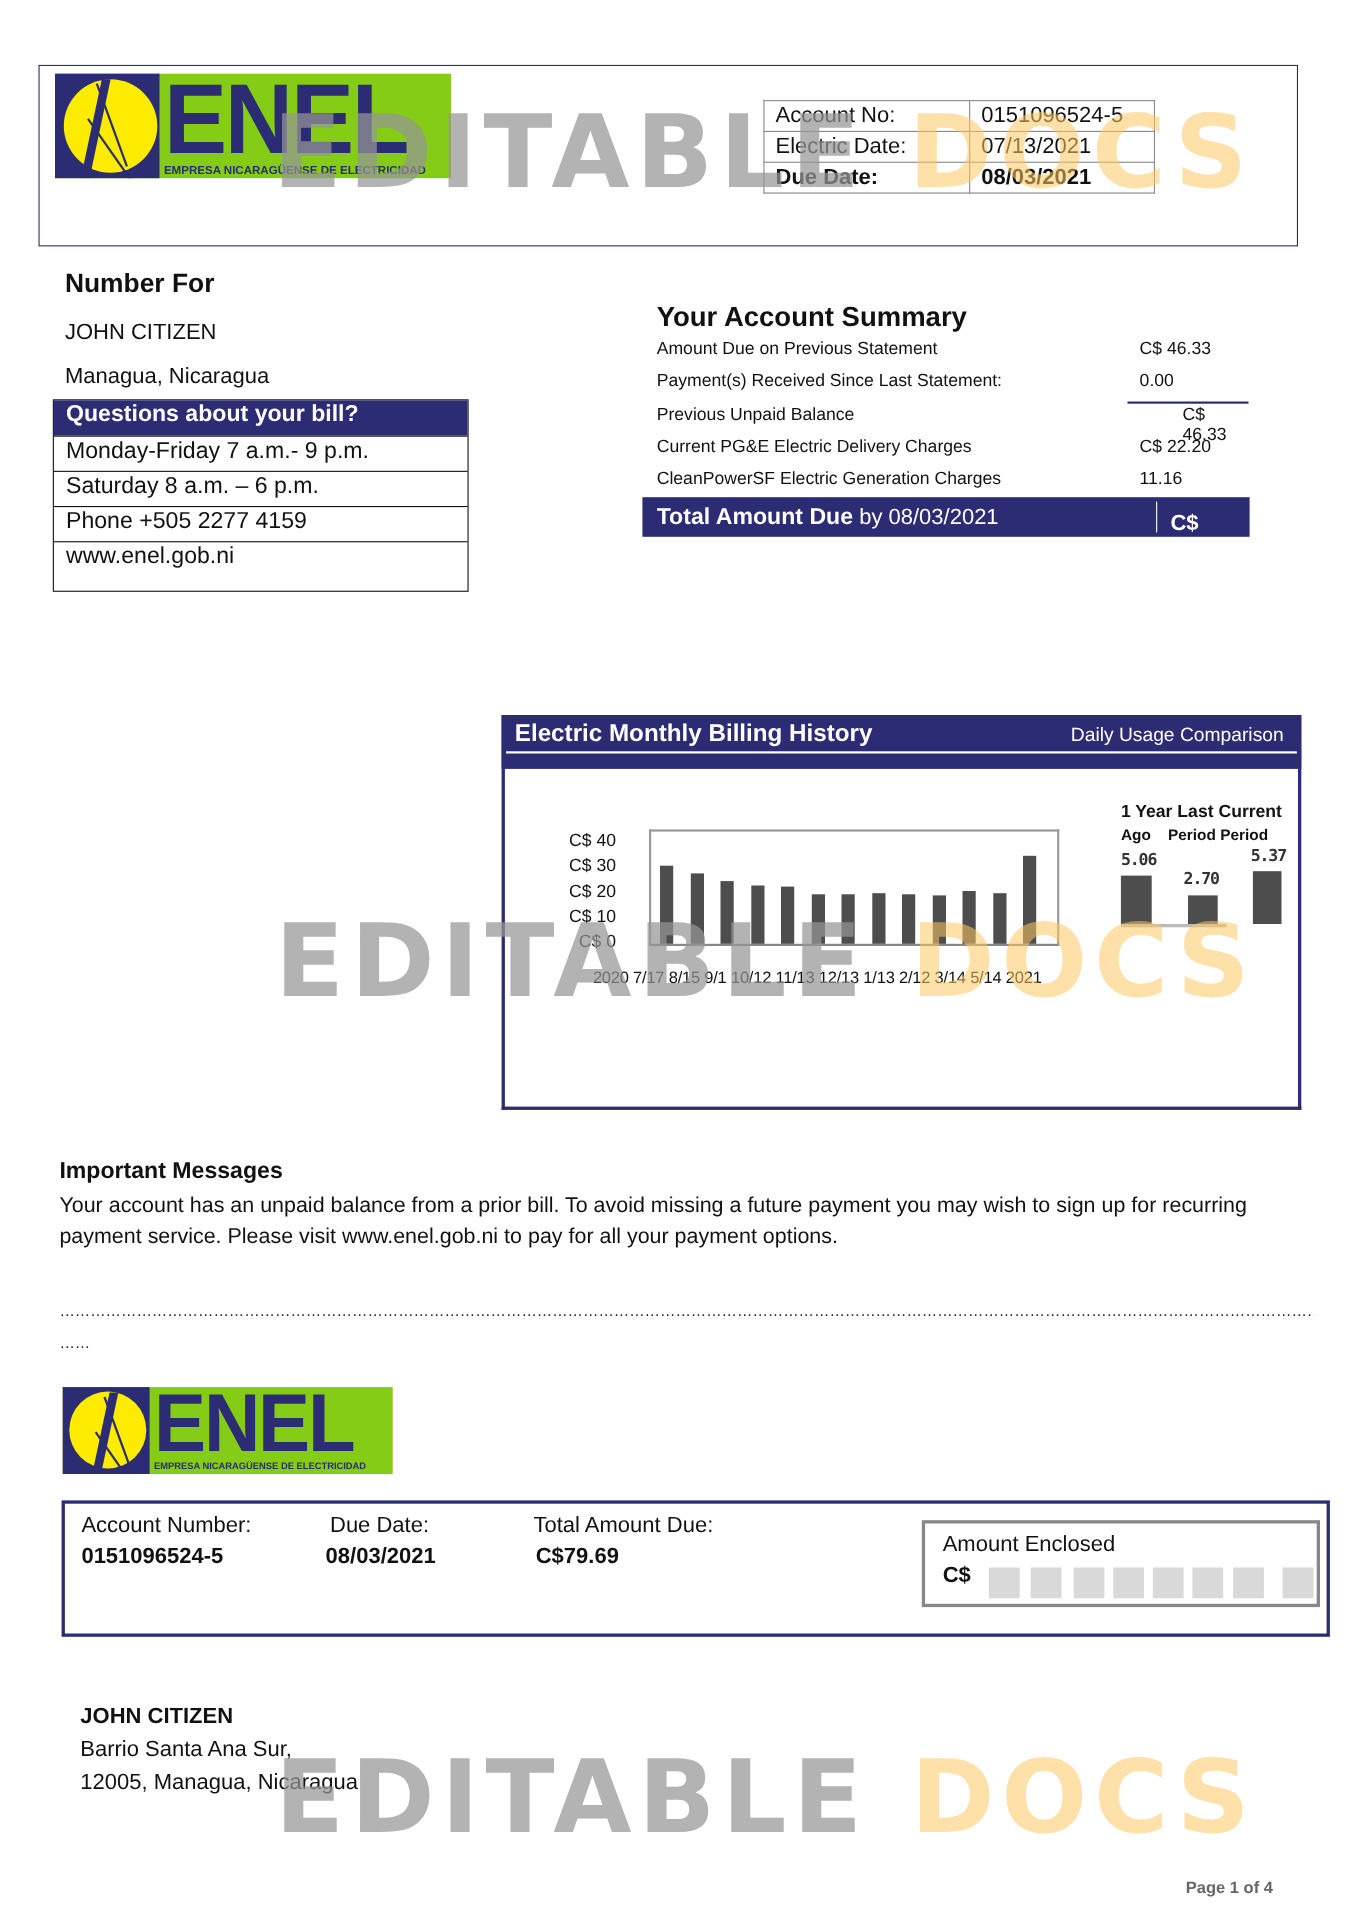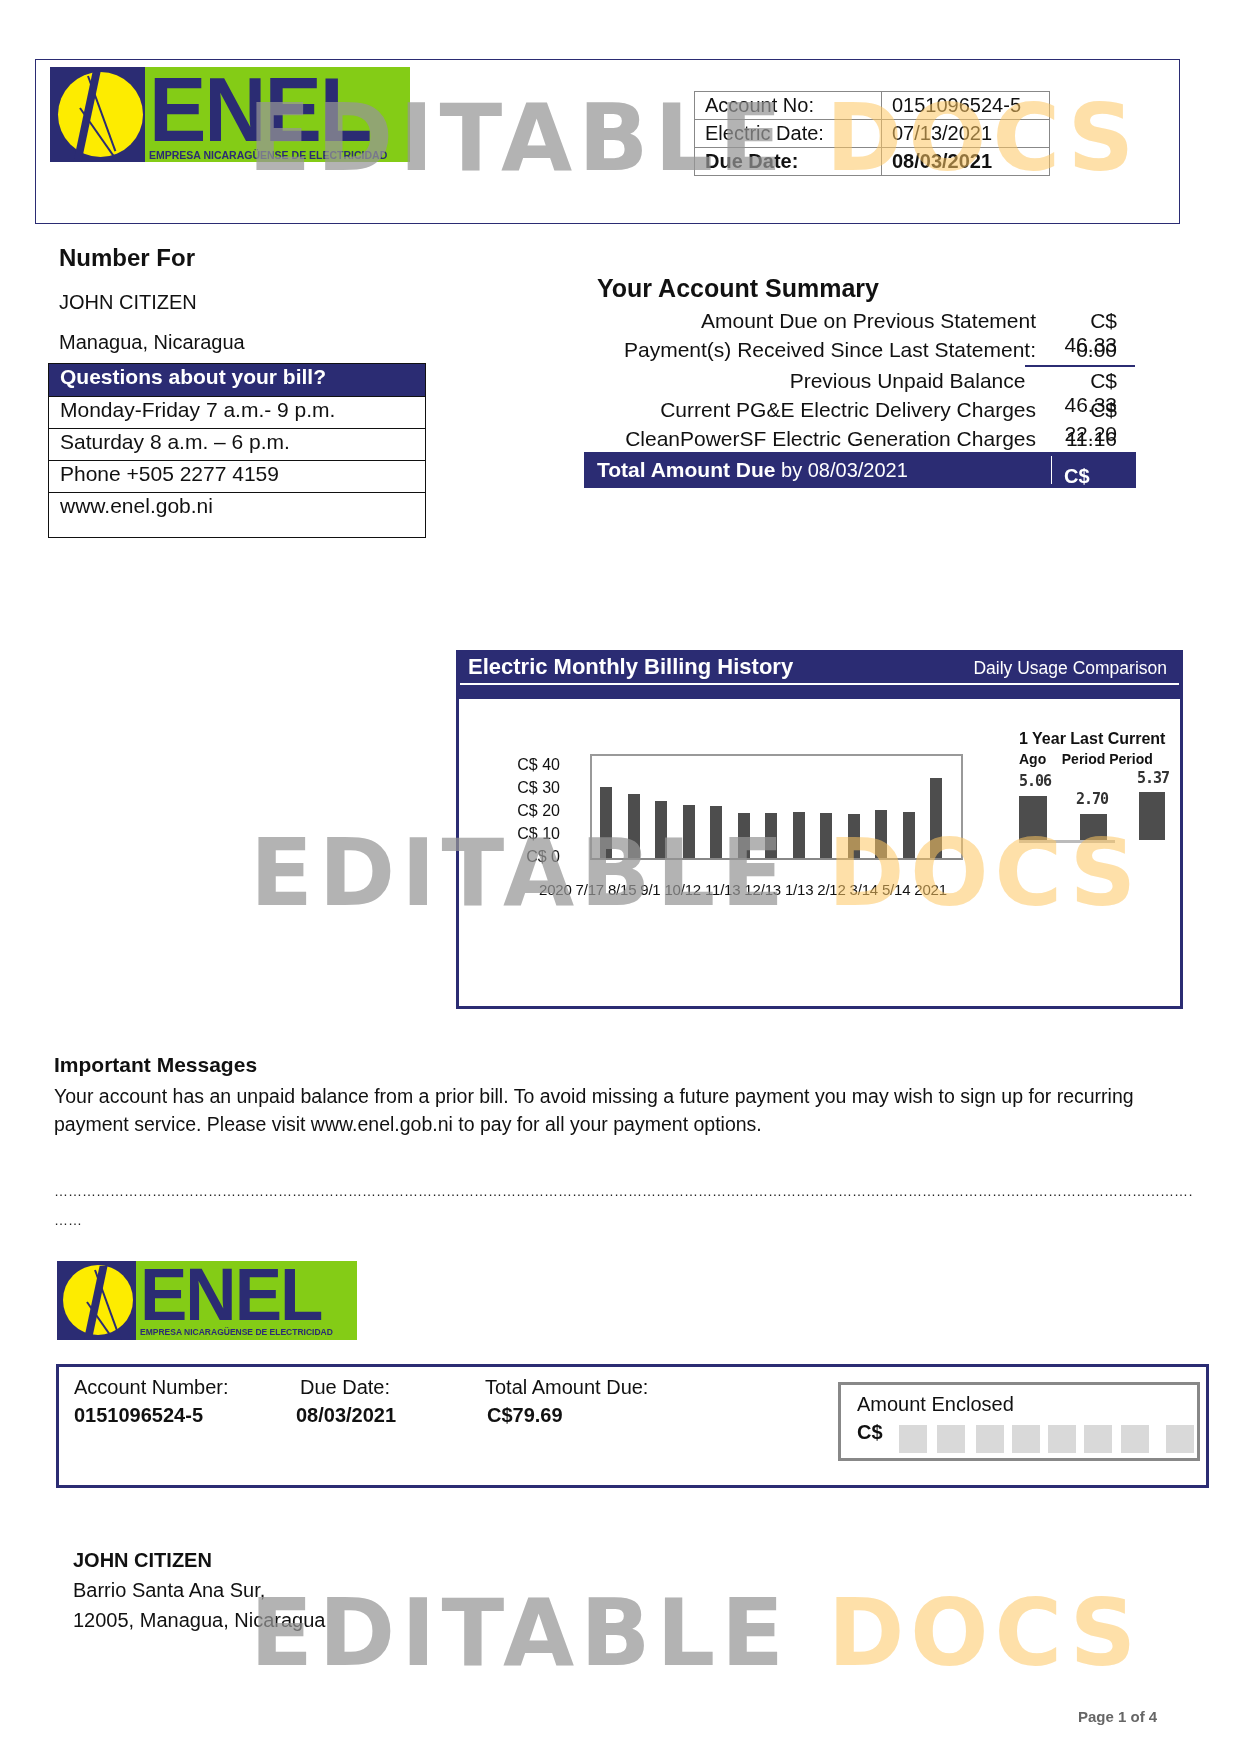--- a/index.html
+++ b/index.html
@@ -27,21 +27,21 @@
   
   .service-title { left: 59px; top: 244px; font-size: 24px; font-weight: 700; }
   .service-line { left: 59px; font-size: 20px; }
   .qtable { left: 48px; top: 363px; width: 378px; border: 1px solid #111; }
   .qtable .row { height: 32px; border-top: 1px solid #111; font-size: 21px; padding: 1px 11px; white-space: nowrap; }
   .qtable .row:first-child { border-top: none; background: #2b2c73; color: #fff; font-weight: 700; font-size: 21px; }
   .qtable .row.last { height: 45px; }
 
   
   .summary-title { left: 597px; top: 274px; font-size: 25px; font-weight: 700; }
-  .sum-row { left: 597px; width: 520px; height: 30px; font-size: 21px; display: flex; text-align: right; }
+  .sum-row { left: 597px; width: 520px; height: 30px; font-size: 16px; display: flex; }
   .sum-row .lbl { width: 439px; }
   .sum-row .val { flex: 1; }
   .sum-underline { left: 1025px; top: 365px; width: 110px; height: 2px; background: #2b2c73; }
   .total-bar { left: 584px; top: 452px; width: 552px; height: 36px; background: #2b2c73; color: #fff; display: flex; align-items: center; font-size: 20px; }
   .total-bar .t-lbl { padding-left: 13px; width: 525px; white-space: nowrap; }
   .total-bar .t-lbl b { font-size: 21px; }
   .total-bar .sep { width: 1.5px; height: 28px; background: #fff; margin-right: 12px; }
   .total-bar .t-val { font-weight: 700; margin-top: 36px; }
 
   

